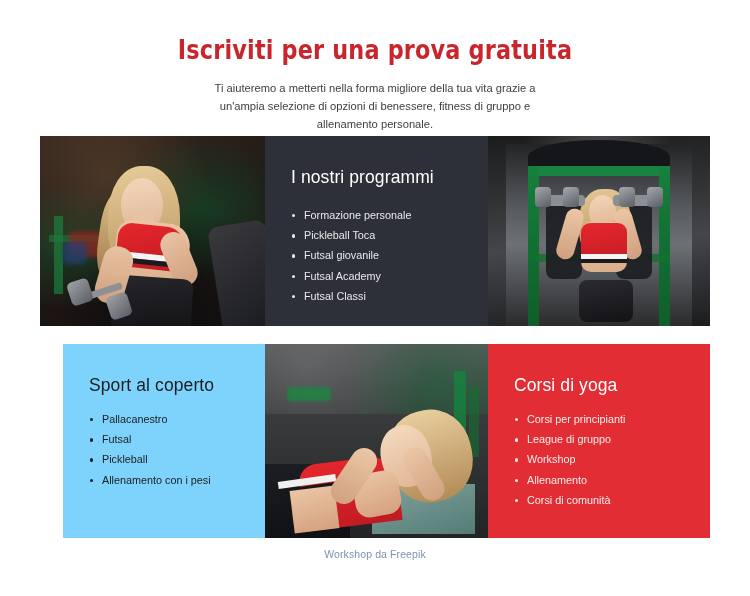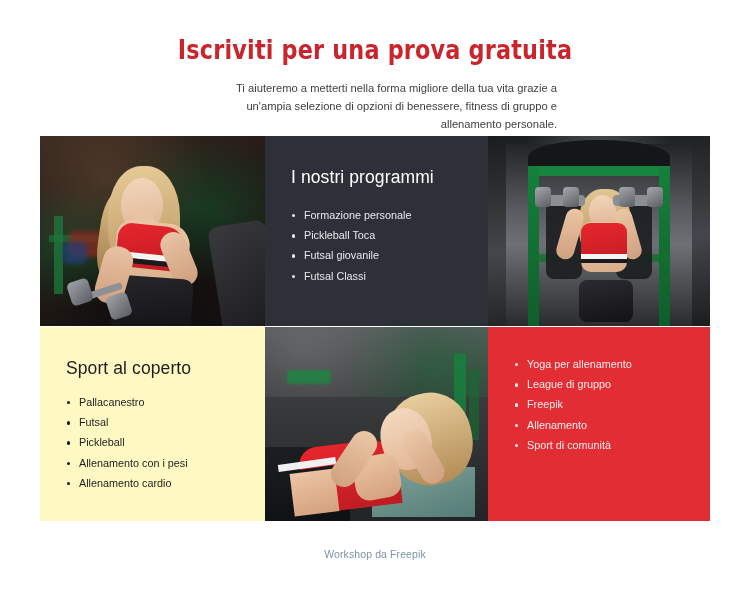--- a/index.html
+++ b/index.html
@@ -31,50 +31,50 @@
     letter-spacing: 0.2px;
     color: #C9252C;
     transform: scaleX(0.92);
   }
   .page-subtitle {
     width: 364px;
     margin: 13px auto 0 auto;
     font-size: 11.2px;
     line-height: 18px;
     color: #3f4044;
-    text-align: right;
+    text-align: center;
   }
 
   
   .grid {
     position: absolute;
     left: 40px;
     top: 136px;
     width: 670px;
     height: 389px;
     display: grid;
     grid-template-columns: 225px 223px 222px;
     grid-template-rows: 190px 194px;
-    gap: 1px 0;
+    gap: 18px 0;
   }
 
   .cell {
     position: relative;
     overflow: hidden;
   }
 
   
   .panel {
     padding: 30px 26px 20px 26px;
     display: flex;
     flex-direction: column;
     justify-content: flex-start;
   }
   .panel-dark   { background: #2E3039; }
-  .panel-yellow { background: #fef9c3; }
+  .panel-yellow { background: #7dd3fc; margin-left: 23px; }
   .panel-red    { background: #E12D33; }
 
   .panel-dark .panel-title   { color: #ffffff; }
   .panel-dark .panel-list    { color: #e8e9eb; }
   .panel-yellow .panel-title { color: #1d1d1f; }
   .panel-yellow .panel-list  { color: #1d1d1f; }
   .panel-red .panel-title    { color: #ffffff; }
   .panel-red .panel-list     { color: #fdeceb; }
 
   .panel-title {
@@ -251,20 +251,21 @@
       <div class="dumb-w1"></div>
       <div class="dumb-w2"></div>
     </div>
 
     <div class="cell panel panel-dark">
       <div class="panel-title">I nostri programmi</div>
       <ul class="panel-list">
         <li>Formazione personale</li>
         <li>Pickleball Toca</li>
         <li>Futsal giovanile</li>
+        <li>Futsal Academy</li>
         <li>Futsal Classi</li>
       </ul>
     </div>
 
     <div class="cell photo p2">
       <div class="bg"></div>
       <div class="hall"></div>
       <div class="arch"></div>
       <div class="rtop"></div>
       <div class="rl"></div>
@@ -289,21 +290,20 @@
       <div class="dbr2"></div>
     </div>
 
     <div class="cell panel panel-yellow">
       <div class="panel-title">Sport al coperto</div>
       <ul class="panel-list">
         <li>Pallacanestro</li>
         <li>Futsal</li>
         <li>Pickleball</li>
         <li>Allenamento con i pesi</li>
-        <li>Allenamento cardio</li>
       </ul>
     </div>
 
     <div class="cell photo p3">
       <div class="bg"></div>
       <div class="floor"></div>
       <div class="greenr"></div>
       <div class="greenr2"></div>
       <div class="greenb"></div>
       <div class="mat"></div>
@@ -313,26 +313,27 @@
       <div class="wb2"></div>
       <div class="mid"></div>
       <div class="hairc"></div>
       <div class="facec"></div>
       <div class="shoulder"></div>
       <div class="armc1"></div>
       <div class="armc2"></div>
     </div>
 
     <div class="cell panel panel-red">
+      <div class="panel-title">Corsi di yoga</div>
       <ul class="panel-list">
-        <li>Yoga per allenamento</li>
+        <li>Corsi per principianti</li>
         <li>League di gruppo</li>
-        <li>Freepik</li>
+        <li>Workshop</li>
         <li>Allenamento</li>
-        <li>Sport di comunità</li>
+        <li>Corsi di comunità</li>
       </ul>
     </div>
 
   </div>
 
   <div class="footer">
     <a class="footer-link" href="#">Workshop da Freepik</a>
   </div>
 
 </div>

